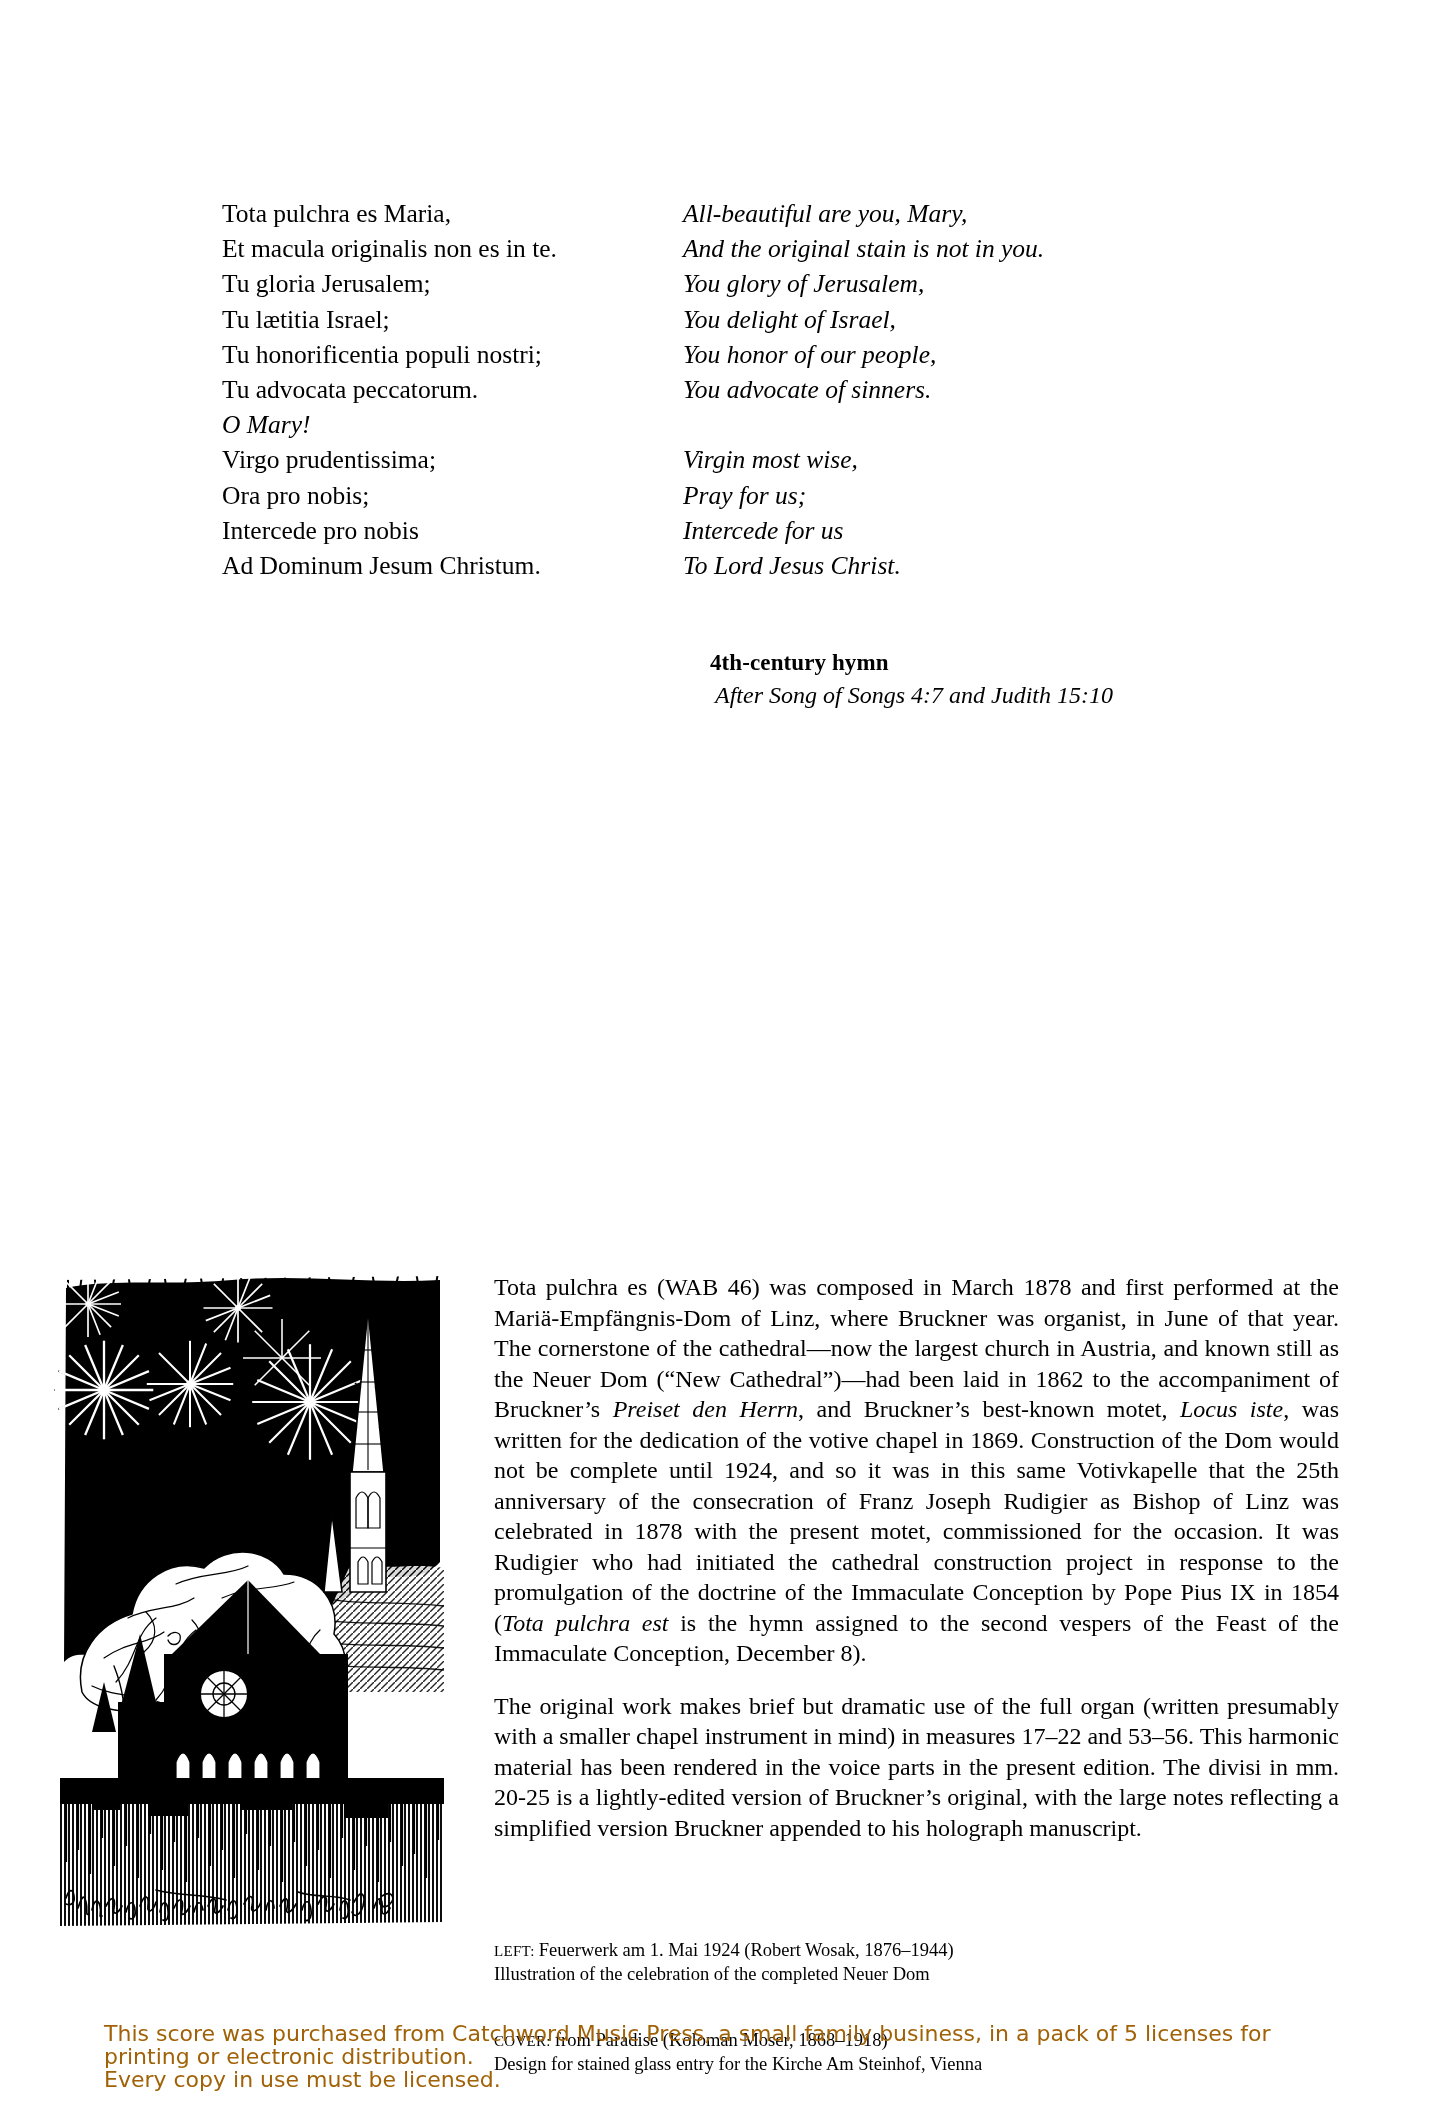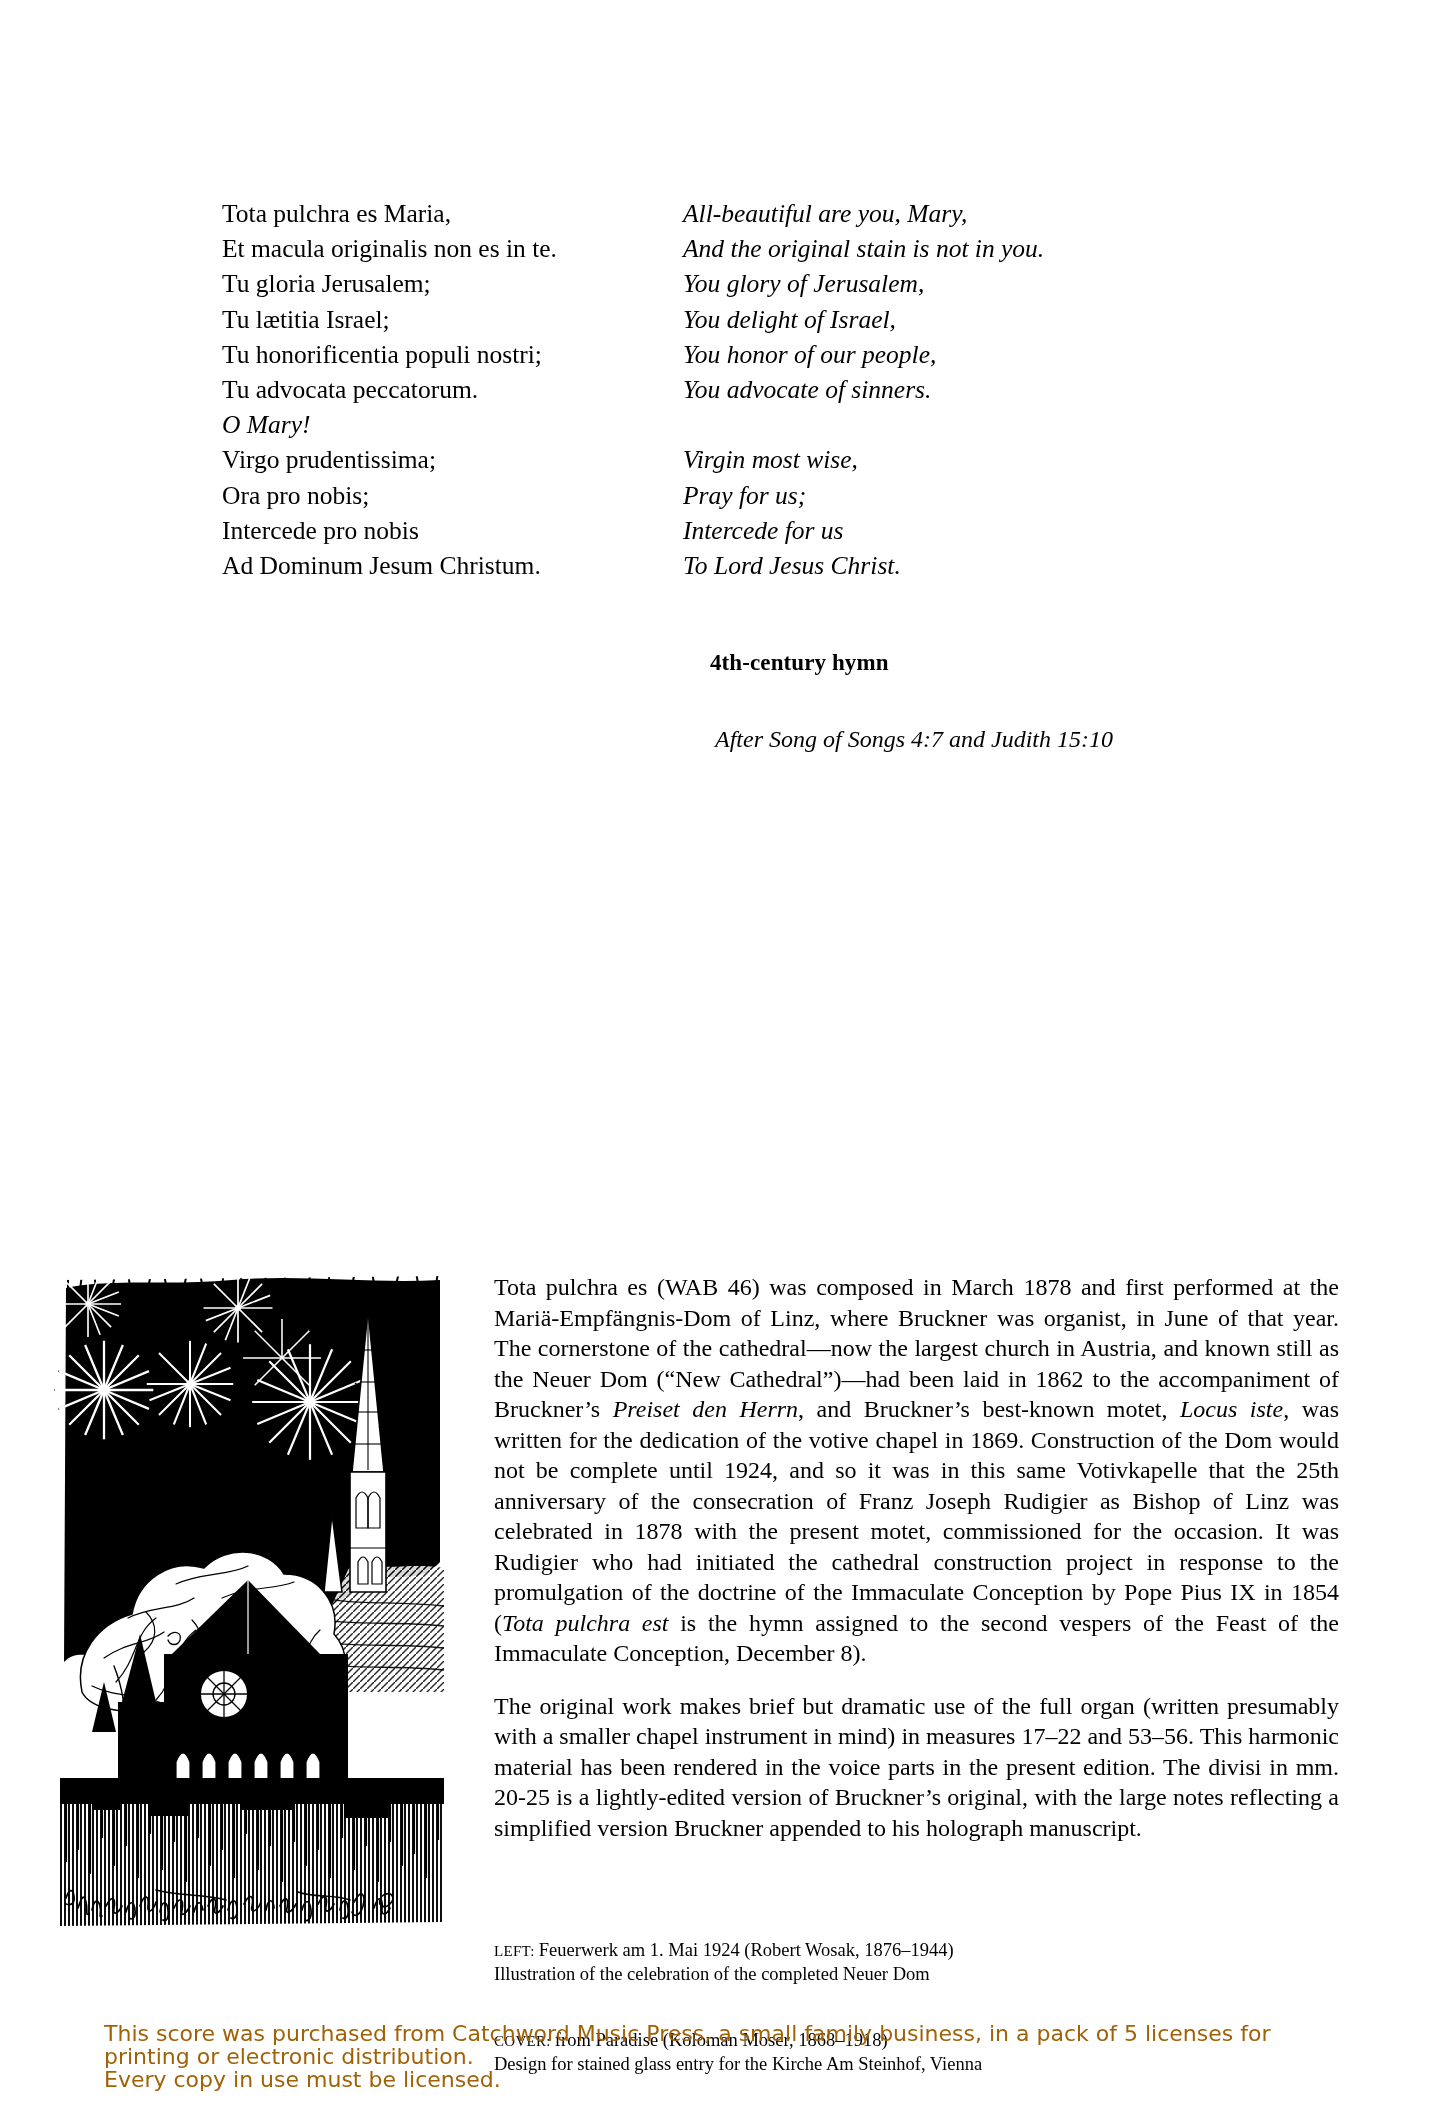--- a/index.html
+++ b/index.html
@@ -52,21 +52,20 @@
     font-size: 23px;
     font-weight: bold;
     line-height: 33px;
     letter-spacing: 0.1px;
   }
   .attribution-note {
     font-size: 24px;
     font-style: italic;
     line-height: 33px;
     margin-left: 5px;
-    margin-top: 44px;
   }
 
   
   .illustration {
     position: absolute;
     left: 52px;
     top: 1262px;
     width: 400px;
     height: 690px;
   }

